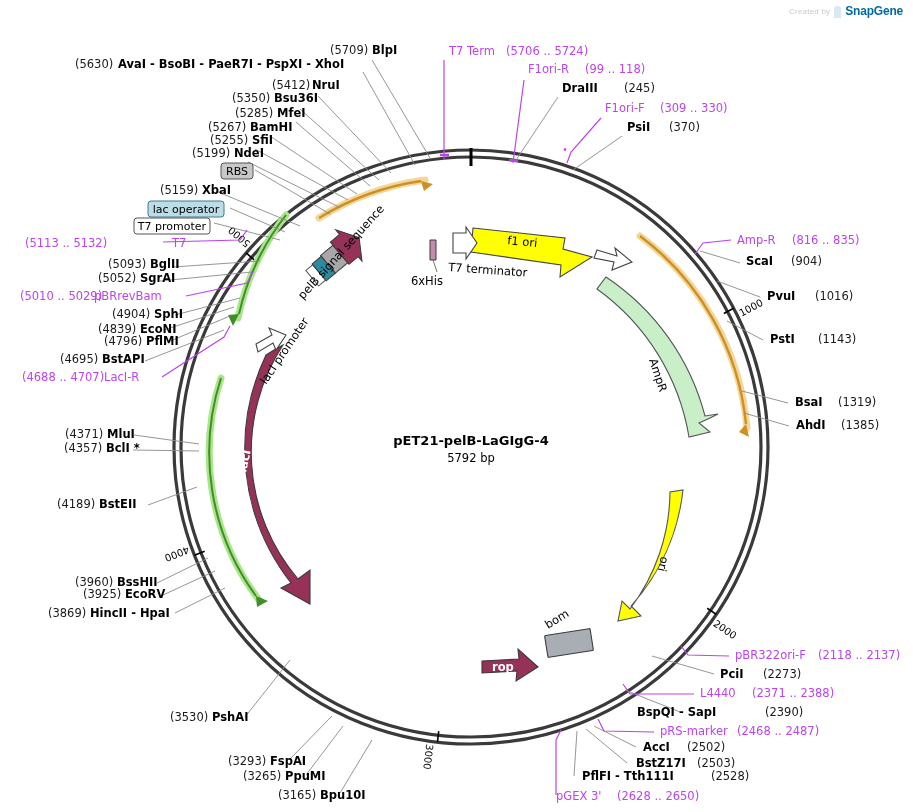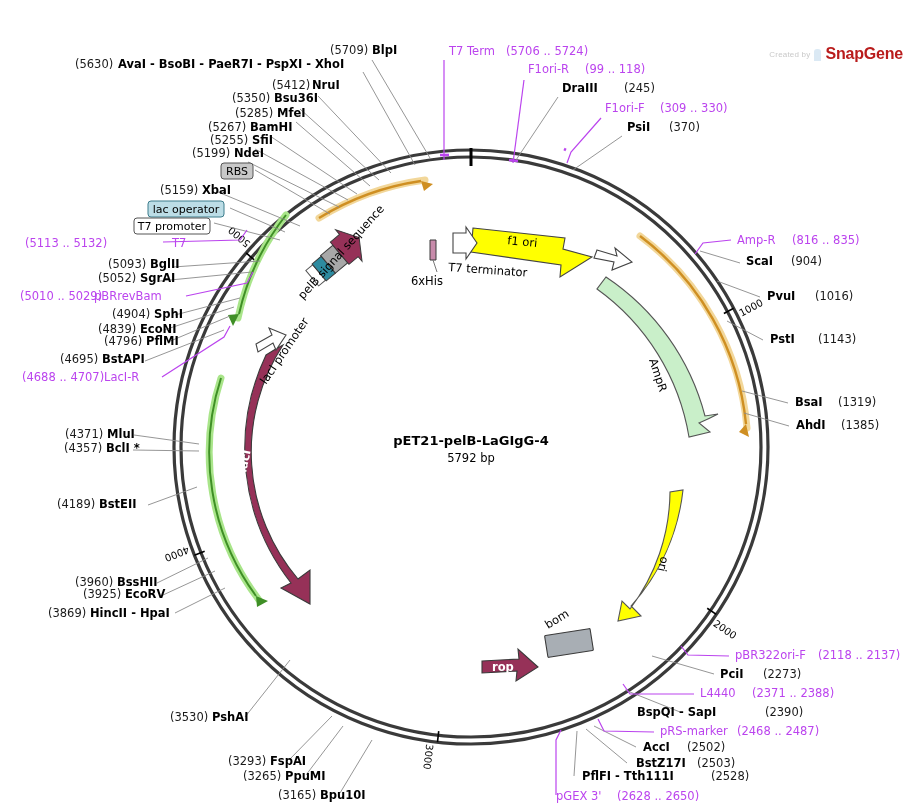--- a/index.html
+++ b/index.html
@@ -1,22 +1,22 @@
 <!DOCTYPE html>
 <html><head>
 <meta charset="utf-8">
 <style>
   html,body{margin:0;padding:0;background:#ffffff;}
   body{width:913px;height:812px;position:relative;overflow:hidden;
        font-family:"DejaVu Sans","Liberation Sans",sans-serif;color:#000;}
   #map{position:absolute;left:0;top:0;width:913px;height:812px;}
   .wm{position:absolute;right:10px;top:4px;display:flex;align-items:center;gap:4px;
-      font-family:"Liberation Sans",sans-serif;margin-top:41px;}
+      font-family:"Liberation Sans",sans-serif;}
   .wm-created{font-size:8px;color:#c9c9c9;letter-spacing:.2px;}
-  .wm-name{font-size:16px;color:#b91c1c;font-weight:600;letter-spacing:-.2px;}
+  .wm-name{font-size:12px;color:#0369a1;font-weight:600;letter-spacing:-.2px;}
   .wm-mark{width:7px;height:12px;background:#dbe9f4;border-radius:3px 3px 0 0;display:inline-block;
            position:relative;top:1px;}
   svg text{font-family:"DejaVu Sans","Liberation Sans",sans-serif;}
   .enz{font-size:11.5px;font-weight:bold;fill:#000;}
   .pos{font-size:11.5px;fill:#1a1a1a;}
   .featlbl{font-size:11.5px;fill:#bb44ee;}
   .featpos{font-size:11.5px;fill:#bb44ee;}
   .ctr-title{font-size:13px;font-weight:bold;fill:#000;}
   .ctr-sub{font-size:11.5px;fill:#000;}
   .arcname{font-size:11.5px;fill:#000;}

